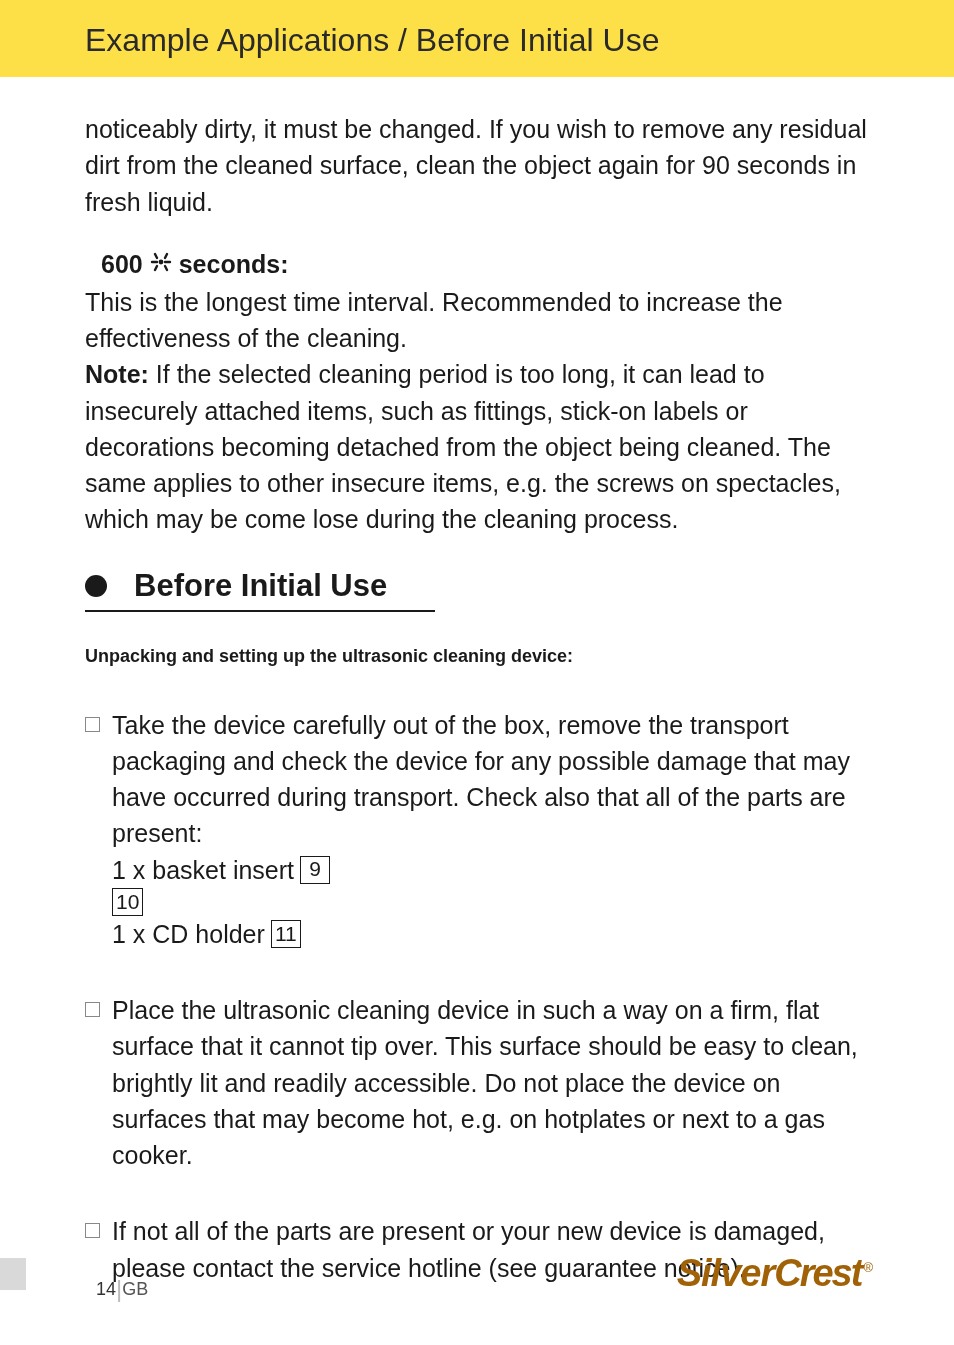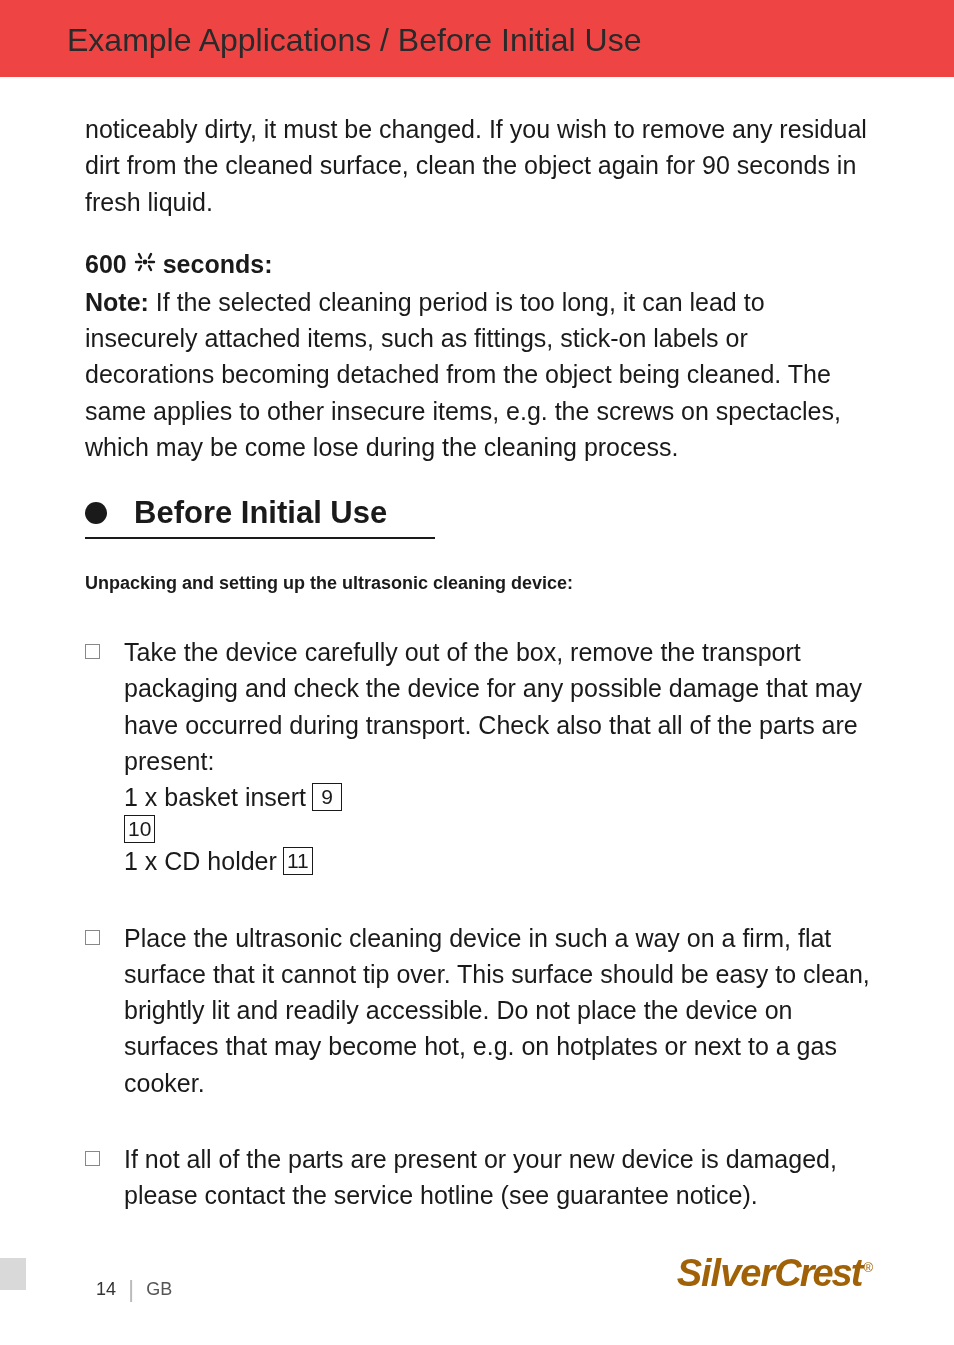--- a/index.html
+++ b/index.html
@@ -9,42 +9,43 @@
     }
     body {
       width: 954px;
       height: 1345px;
       background: #ffffff;
       font-family: "Helvetica Neue", Arial, sans-serif;
       color: #1a1a1a;
       position: relative;
     }
     .header-band {
-      background: #ef4444;
-      padding: 22px 0 18px 67px;
+      background: #fde047;
+      padding: 22px 0 18px 85px;
       font-size: 32px;
       font-weight: 300;
       color: #2a2a2a;
     }
     .content {
       padding: 34px 82px 0 85px;
     }
     .para {
       font-size: 25px;
       line-height: 1.45;
       font-weight: 300;
       margin-bottom: 30px;
     }
     .hd600 {
       font-weight: 700;
       font-size: 25px;
       margin-bottom: 4px;
       display: flex;
       align-items: center;
       gap: 6px;
+      margin-left: 16px;
     }
     .noteword {
       font-weight: 700;
     }
     .bullet-row {
       display: flex;
       align-items: center;
       gap: 27px;
       margin-top: 28px;
     }
@@ -69,21 +70,21 @@
       font-weight: 700;
       font-size: 18px;
       margin-top: 34px;
       margin-bottom: 8px;
     }
     .checklist {
       list-style: none;
     }
     .checklist li {
       display: flex;
-      gap: 24px;
+      gap: 12px;
       font-size: 25px;
       line-height: 1.45;
       font-weight: 300;
       margin-bottom: 4px;
       margin-top: 40px;
     }
     .checkbox {
       width: 15px;
       height: 15px;
       display: inline-block;
@@ -130,21 +131,21 @@
       width: 26px;
       height: 32px;
       background: #d9d9d9;
     }
     .pagegb {
       font-size: 18px;
       color: #555;
       margin-left: 70px;
       display: flex;
       align-items: center;
-      gap: 12px;
+      gap: 0;
       margin-top: 31px;
     }
     .pagegb .num {
       color: #333;
     }
     .pagegb .sep {
       color: #bbb;
       font-size: 24px;
       font-weight: 200;
     }
@@ -189,20 +190,21 @@
         <line x1="3" y1="12" x2="8" y2="12"></line>
         <line x1="16" y1="12" x2="21" y2="12"></line>
         <line x1="6" y1="20" x2="8" y2="16"></line>
         <line x1="18" y1="20" x2="16" y2="16"></line>
         <circle cx="12" cy="12" r="1.2" fill="#1a1a1a"></circle>
       </svg>
     </span>
     <span>seconds:</span>
   </div>
 
+  <p class="para" style="margin-bottom:0">This is the longest time interval. Recommended to increase the effectiveness of the cleaning.</p>
 
   <p class="para">
     <span class="noteword">Note:</span><span> If the selected cleaning period is too long, it can lead to insecurely attached items, such as fittings, stick-on labels or decorations becoming detached from the object being cleaned. The same applies to other insecure items, e.g. the screws on spectacles, which may be come lose during the cleaning process.</span>
   </p>
 
   <div class="bullet-row">
     <span class="disc"></span>
     <span class="section-title">Before Initial Use</span>
   </div>
   <hr class="rule">

